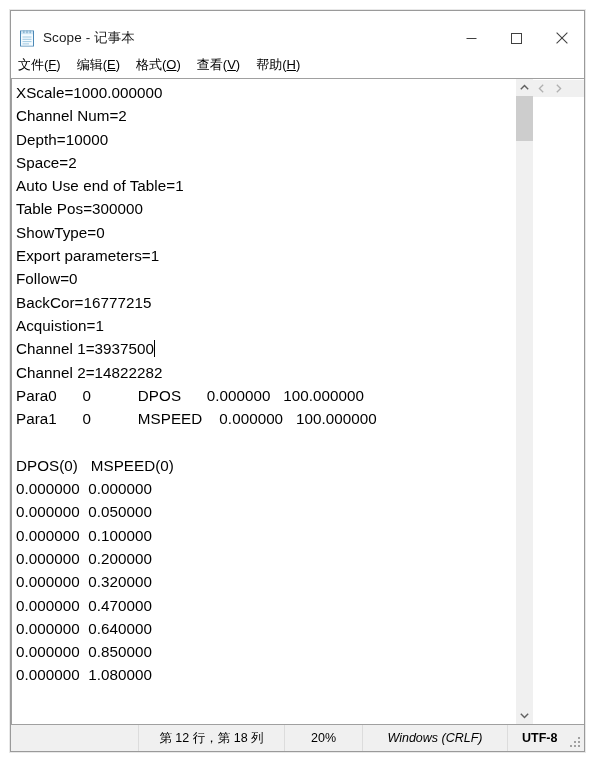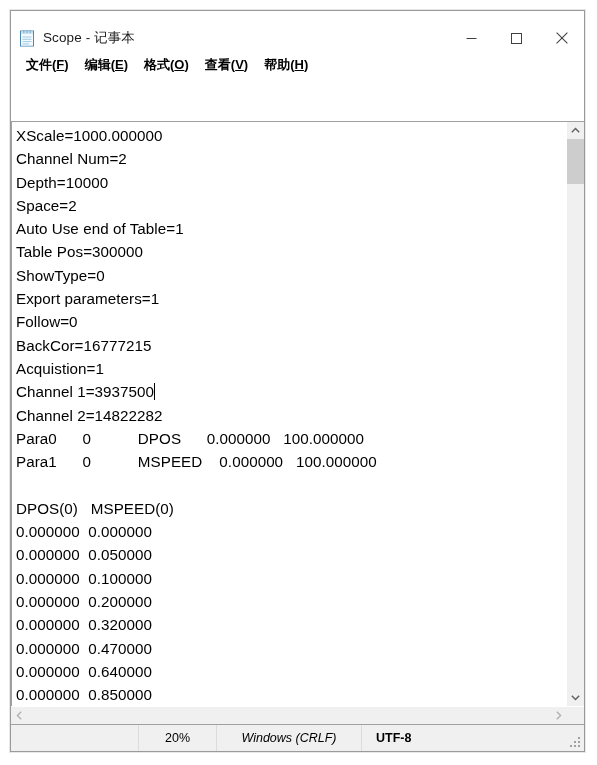--- a/index.html
+++ b/index.html
@@ -67,44 +67,41 @@
     cursor: default;
   }
 
   
   #menu-bar {
     height: 24px;
     min-height: 24px;
     background: #ffffff;
     display: flex;
     align-items: center;
-    padding-left: 8px;
     border-bottom: 1px solid #ffffff;
-    font-weight: bold;
   }
   .menu-item {
     font-size: 13px;
     color: #000000;
     padding: 2px 7px 2px 7px;
     margin-right: 2px;
     white-space: nowrap;
     cursor: default;
   }
   .menu-item u { text-decoration: underline; }
 
   
   #editor-region {
     flex: 1 1 auto;
     display: flex;
-    flex-direction: column;
+    flex-direction: row;
     min-height: 0;
     border-top: 1px solid #a0a0a0;
     border-bottom: 1px solid #a0a0a0;
     box-sizing: border-box;
-    margin-top: 43px;
   }
   #editor-row {
     flex: 1 1 auto;
     display: flex;
     min-height: 0;
   }
   #text-area {
     flex: 1 1 auto;
     background: #ffffff;
     overflow: hidden;
@@ -320,20 +317,21 @@
         <svg width="7" height="9" viewBox="0 0 7 9">
           <path d="M1.8 0.8 L5.6 4.5 L1.8 8.2" fill="none" stroke="#b0b0b0" stroke-width="1.3"></path>
         </svg>
       </div>
       <div id="hsb-corner"></div>
     </div>
   </div>
 
   <div id="status-bar">
     <div id="status-spacer"></div>
+    <div class="status-cell" id="status-position">第 12 行，第 18 列</div>
     <div class="status-cell" id="status-zoom">20%</div>
     <div class="status-cell" id="status-eol">Windows (CRLF)</div>
     <div class="status-cell" id="status-encoding">UTF-8</div>
     <div id="resize-grip">
       <div class="grip-dot" style="left:8px;top:0px;"></div>
       <div class="grip-dot" style="left:4px;top:4px;"></div>
       <div class="grip-dot" style="left:8px;top:4px;"></div>
       <div class="grip-dot" style="left:0px;top:8px;"></div>
       <div class="grip-dot" style="left:4px;top:8px;"></div>
       <div class="grip-dot" style="left:8px;top:8px;"></div>

